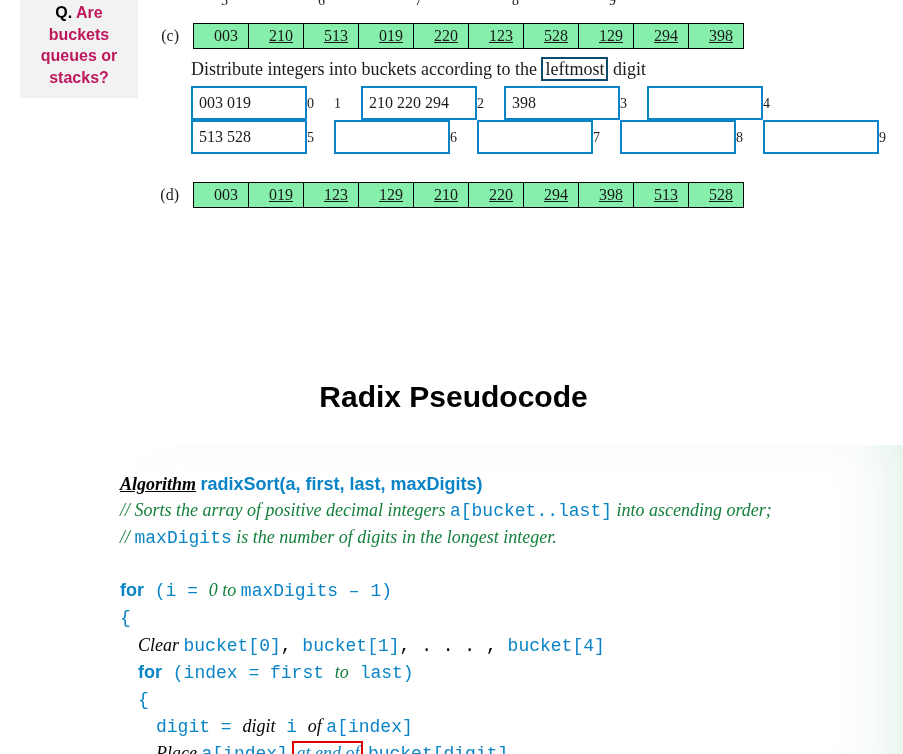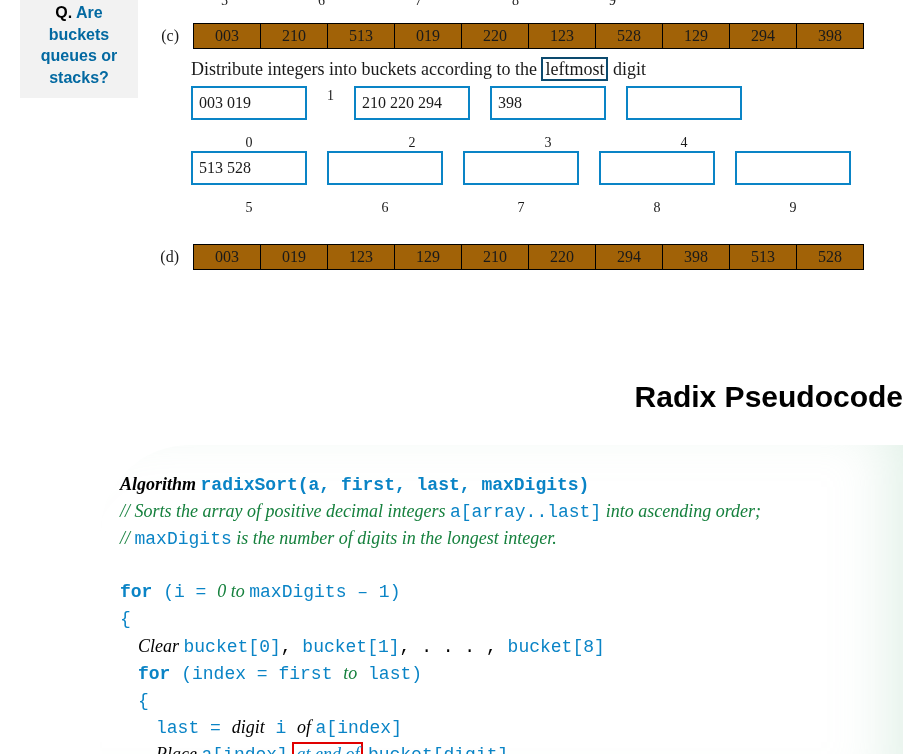--- a/index.html
+++ b/index.html
@@ -53,21 +53,21 @@
     left: 20px; top: -4px; width: 110px;
     padding: 6px 4px 10px 4px;
     background: #f2f2f2;
     font-family: Arial, Helvetica, sans-serif;
     text-align: center;
     font-weight: bold;
     font-size: 16px;
     line-height: 1.35;
   }
   .question-box .q { color: #000; }
-  .question-box .qtext { color: #0369a1; }
+  .question-box .qtext { color: #be185d; }
 
   .diagram {
     position: absolute;
     left: 150px; top: -8px; right: 5px; bottom: 5px;
     background: #fff;
     border: 1px solid transparent;
     font-size: 16px;
     color: #1a1a1a;
   }
 
@@ -76,35 +76,35 @@
     margin-left: 70px;
     font-size: 14px;
   }
 
   .row-label { display:inline-block; width: 28px; text-align:right; margin-right:10px;}
   .seq {
     display:inline-flex;
   }
   .cell {
     border: 1px solid #000;
-    padding: 3px 16px;
+    padding: 3px 10px;
     font-size: 16px;
     min-width: 34px;
-    text-align: center;
-    background: #a16207;
-  }
-  .seq .cell + .cell { border-left: none; }
+    text-align: right;
+    background: #86efac;
+  }
+  .seq .cell + .cell { border-left: none; text-decoration: underline; }
 
   .distr-line { margin: 10px 0 6px 40px; font-size: 18px; }
   .redbox { border: 2px solid #0c4a6e; padding: 0 2px; }
 
   .buckets {
     display: flex; gap: 20px; margin-left: 40px;
   }
-  .bucket { display:flex; flex-direction:column; align-items:center;gap:13px;}
+  .bucket { display:flex; flex-direction:row; align-items:center;}
   .bktbox {
     border: 2px solid #0a84c6;
     min-width: 100px; height: 24px;
     padding: 3px 6px;
     font-size: 16px;
     display:flex; align-items:center; justify-content:flex-start;
     background:#fff;
   }
   .bktlabel { font-size: 14px; margin-top: 2px;}
 
@@ -113,43 +113,43 @@
 
   
   .bottom-slide {
     position: relative;
     width: 903px;
     height: 454px;
   }
   .bot-title {
     position: absolute;
     left: 4px; right: 0; top: 80px;
-    text-align: right;
+    text-align: center;
     font-family: Arial, Helvetica, sans-serif;
     font-size: 30px;
     font-weight: bold;
   }
   .code-card {
     position: absolute;
     left: 100px; top: 145px; right: 0; bottom: -30px;
     background: #fff;
     border-top-left-radius: 90px 90px;
     padding: 26px 10px 10px 20px;
     box-shadow: -40px 0 60px -30px rgba(160,210,180,.35) inset;
   }
   .code {
     font-size: 18px;
     line-height: 1.45;
     white-space: pre;
     color: #1a1a1a;
   }
-  .kw { color: #0a84c6; font-family: Liberation Mono, monospace; font-weight: bold; }
+  .kw { color: #0a84c6; font-family: Liberation Sans, sans-serif; font-weight: bold; }
   .it { font-style: italic; color: #15803d; }
   .plain-it { font-style: italic; color: #000; margin-top: 41px; }
-  .algokw { font-style: italic; font-weight: bold; color: #000;}
+  .algokw { font-style: italic; font-weight: bold; color: #000; text-decoration: underline;}
   .mono { font-family: "Courier New", monospace; color: #0a84c6; }
   .mono-black { font-family: "Courier New", monospace; color: #000; }
   .red-inline { border: 2px solid #e00000; padding: 0 2px; font-style: italic; color:#0a84c6;}
 </style>
 </head>
 <body>
 
 <div class="mosaic">
   <div class="blob b1"></div>
     <div class="blob b2"></div>
@@ -261,27 +261,27 @@
     </div>
 
   </div>
 </div>
 
 <div class="bottom-slide">
   <div class="bot-title">Radix Pseudocode</div>
 
   <div class="code-card">
 <div class="code"><span class="algokw">Algorithm</span> <span class="kw">radixSort(a, first, last, maxDigits)</span>
-<span class="it">// Sorts the array of positive decimal integers </span><span class="mono">a[array..last]</span><span class="it"> into ascending order;</span>
+<span class="it">// Sorts the array of positive decimal integers </span><span class="mono">a[bucket..last]</span><span class="it"> into ascending order;</span>
 <span class="it">// </span><span class="mono">maxDigits</span><span class="it"> is the number of digits in the longest integer.</span>
 
 <span class="kw">for</span><span class="mono"> (i = </span><span class="it">0 to </span><span class="mono">maxDigits – 1)</span>
 <span class="mono">{</span>
-    <span class="plain-it">Clear </span><span class="mono">bucket[0]</span><span class="mono-black">, </span><span class="mono">bucket[1]</span><span class="mono-black">, . . . , </span><span class="mono">bucket[8]</span>
+    <span class="plain-it">Clear </span><span class="mono">bucket[0]</span><span class="mono-black">, </span><span class="mono">bucket[1]</span><span class="mono-black">, . . . , </span><span class="mono">bucket[4]</span>
     <span class="kw">for</span><span class="mono"> (index = first </span><span class="it">to</span><span class="mono"> last)</span>
     <span class="mono">{</span>
-        <span class="mono">last = </span><span class="plain-it">digit</span><span class="mono"> i </span><span class="plain-it">of </span><span class="mono">a[index]</span>
+        <span class="mono">digit = </span><span class="plain-it">digit</span><span class="mono"> i </span><span class="plain-it">of </span><span class="mono">a[index]</span>
         <span class="plain-it">Place </span><span class="mono">a[index]</span> <span class="red-inline">at end of</span> <span class="mono">bucket[digit]</span>
     
     
 </div>
   </div>
 </div>
 
 </body></html>

